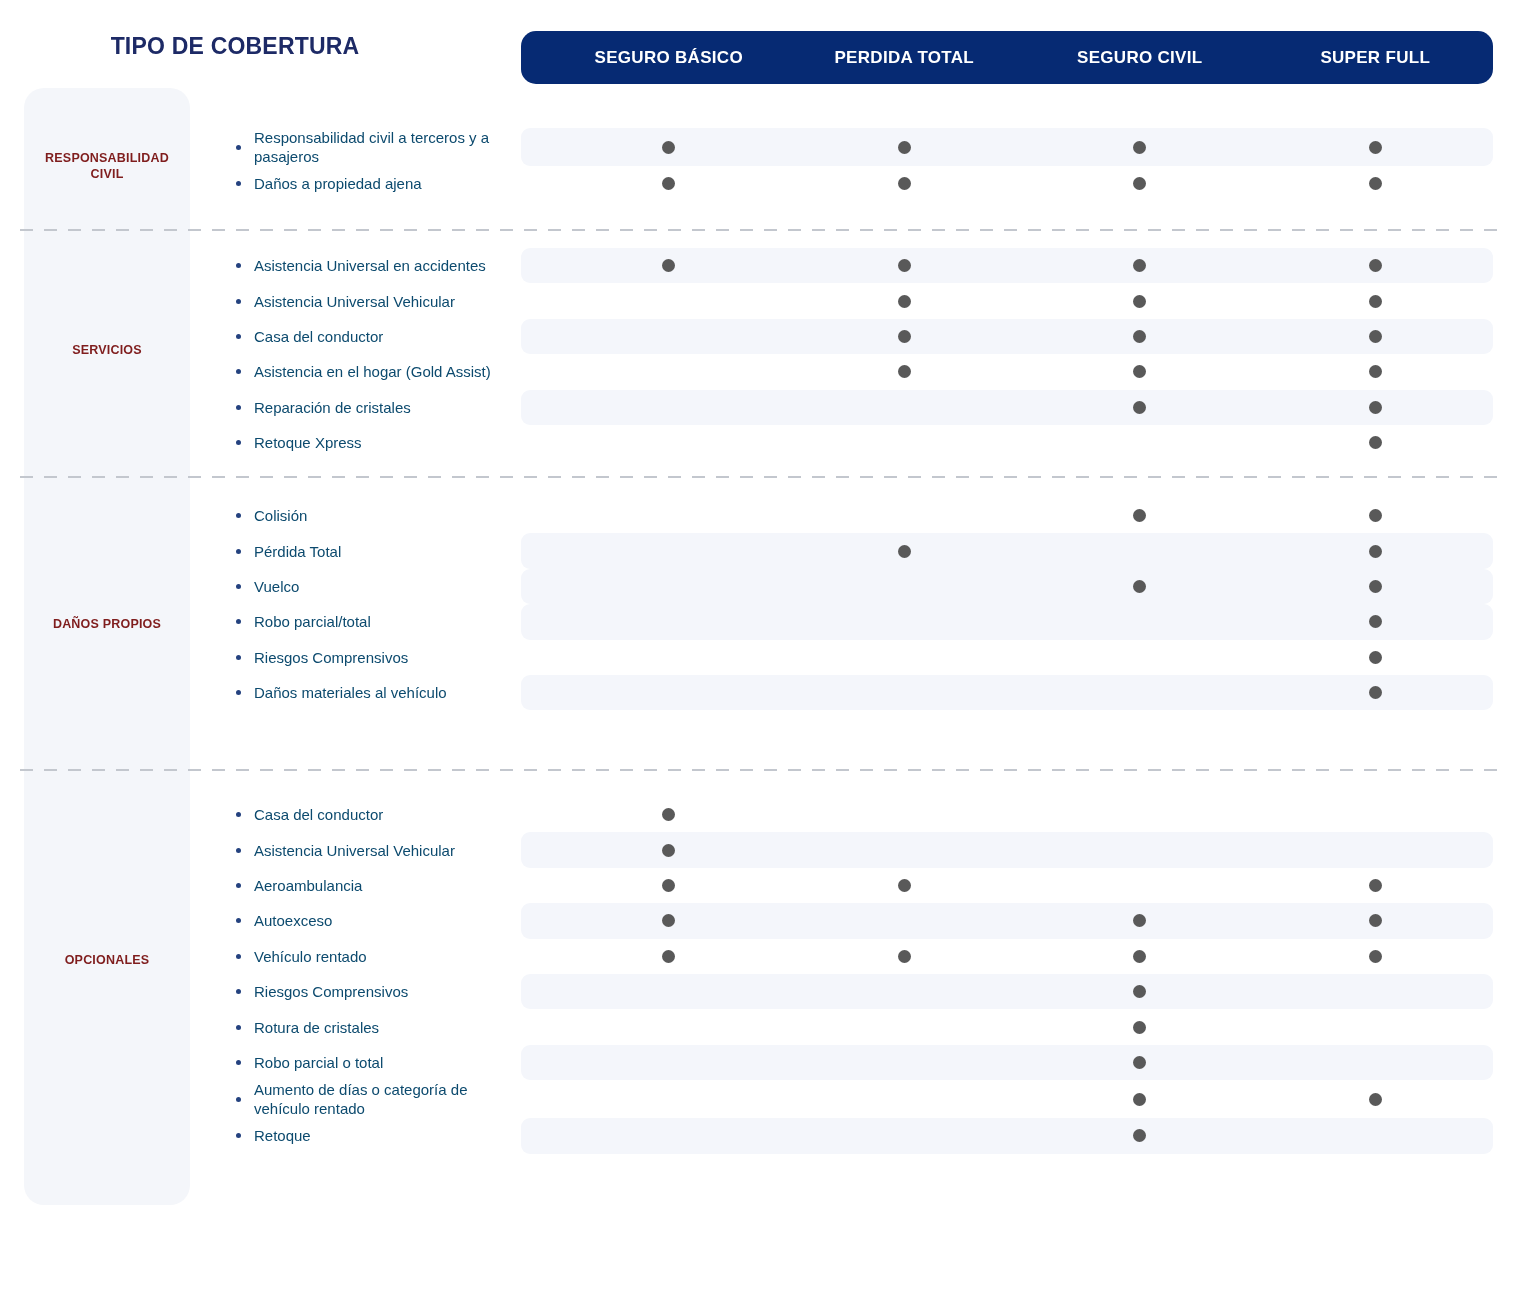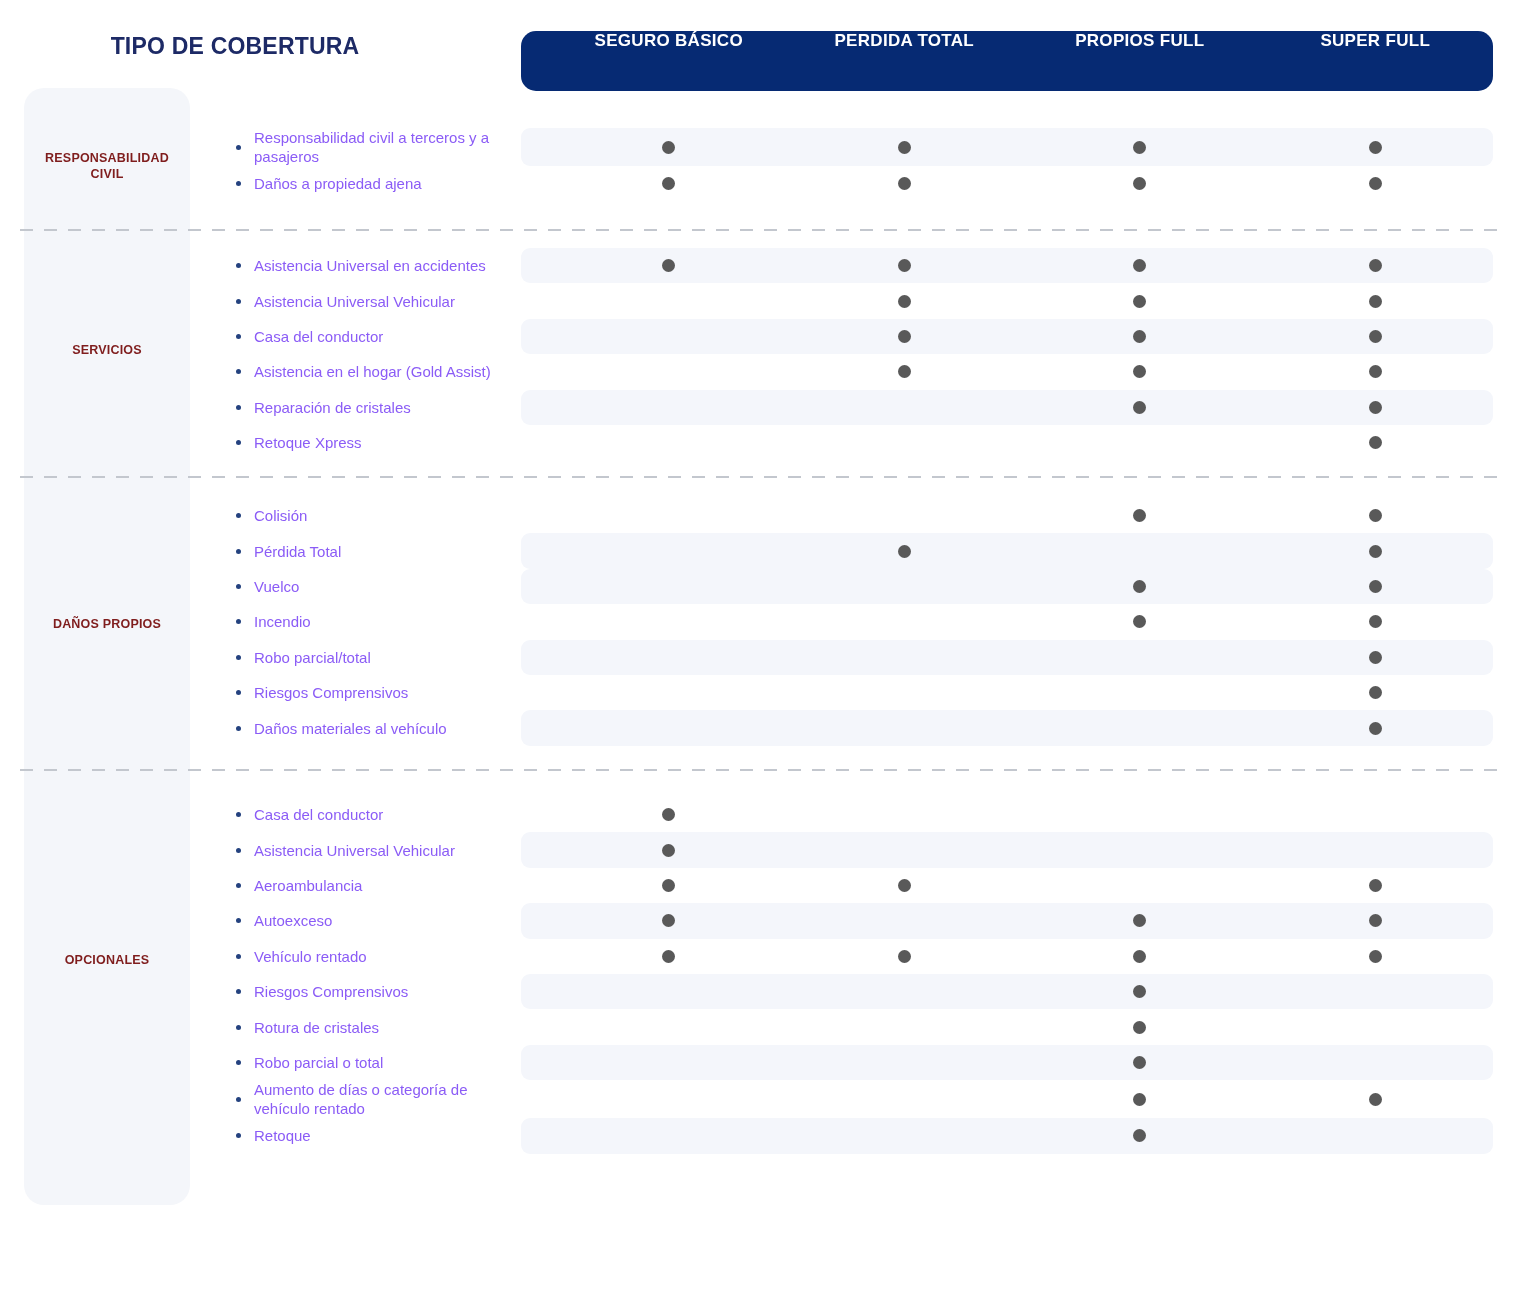--- a/index.html
+++ b/index.html
@@ -5,22 +5,22 @@
   html,body{margin:0;padding:0;background:#ffffff;}
   body{font-family:"Liberation Sans", sans-serif;}
   .page{position:relative;width:1523px;height:1309px;background:#ffffff;overflow:hidden;}
 
   .title{
     position:absolute;left:40px;top:33px;width:390px;text-align:center;
     font-size:23px;font-weight:bold;color:#1d2a66;letter-spacing:.2px;
   }
 
   .header-bar{
-    position:absolute;left:521px;top:31px;width:972px;height:60px;
-    background:#062a73;border-radius:15px;display:flex;
+    position:absolute;left:521px;top:31px;width:972px;height:53px;
+    background:#062a73;border-radius:15px;display:flex;align-items:center;
     padding-left:30px;box-sizing:border-box;
   }
   .hcell{flex:1;text-align:center;color:#ffffff;font-size:17px;font-weight:600;letter-spacing:.3px;}
 
   .sidebar{
     position:absolute;left:24px;top:88px;width:166px;height:1117px;
     background:#f4f6fa;border-radius:20px;
   }
   .cat{
     position:absolute;left:24px;width:166px;text-align:center;color:#7f1d1d;
@@ -35,40 +35,40 @@
     z-index:5;
   }
   .div1{top:229px}.div2{top:476px}.div3{top:769px}
 
   .sec{position:absolute;left:233px;width:1260px;display:flex;flex-direction:column;}
   .sec1{top:128px}.sec2{top:248px}.sec3{top:498px}.sec4{top:797px}
 
   .row{display:flex;align-items:center;min-height:35.4px;}
   .label-wrap{width:288px;display:flex;align-items:center;gap:13px;box-sizing:border-box;padding-left:3px;flex:none;}
   .bullet{width:5px;height:5px;border-radius:50%;background:#24427f;flex:none;}
-  .rlabel{font-size:15px;line-height:19px;color:#8b5cf6;max-width:270px;}
+  .rlabel{font-size:15px;line-height:19px;color:#0c4a6e;max-width:270px;}
   .band{
     flex:1;align-self:stretch;display:flex;align-items:center;
     padding-left:30px;box-sizing:border-box;border-radius:9px;
   }
   .row.striped .band{background:#f4f6fb;}
   .cell{flex:1;display:flex;justify-content:center;align-items:center;}
   .dot{width:13px;height:13px;border-radius:50%;background:#595959;}
 </style>
 </head>
 <body>
 
 <div class="page">
 
   <div class="title">TIPO DE COBERTURA</div>
 
   <div class="header-bar" id="header-bar">
       <div class="hcell">SEGURO BÁSICO</div>
       <div class="hcell">PERDIDA TOTAL</div>
-      <div class="hcell">PROPIOS FULL</div>
+      <div class="hcell">SEGURO CIVIL</div>
       <div class="hcell">SUPER FULL</div>
     </div>
 
   <div class="sidebar"></div>
 
   <div class="divider div1"></div>
   <div class="divider div2"></div>
   <div class="divider div3"></div>
 
   <div class="cat cat1" id="cat-0">RESPONSABILIDAD CIVIL</div>
@@ -266,36 +266,20 @@
           <div class="cell"></div>
           <div class="cell"></div>
           <div class="cell">
             <span class="dot"></span>
           </div>
           <div class="cell">
             <span class="dot"></span>
           </div>
         </div>
       </div>
-      <div class="row">
-        <div class="label-wrap">
-          <span class="bullet"></span>
-          <span class="rlabel">Incendio</span>
-        </div>
-        <div class="band">
-          <div class="cell"></div>
-          <div class="cell"></div>
-          <div class="cell">
-            <span class="dot"></span>
-          </div>
-          <div class="cell">
-            <span class="dot"></span>
-          </div>
-        </div>
-      </div>
       <div class="row striped">
         <div class="label-wrap">
           <span class="bullet"></span>
           <span class="rlabel">Robo parcial/total</span>
         </div>
         <div class="band">
           <div class="cell"></div>
           <div class="cell"></div>
           <div class="cell"></div>
           <div class="cell">

